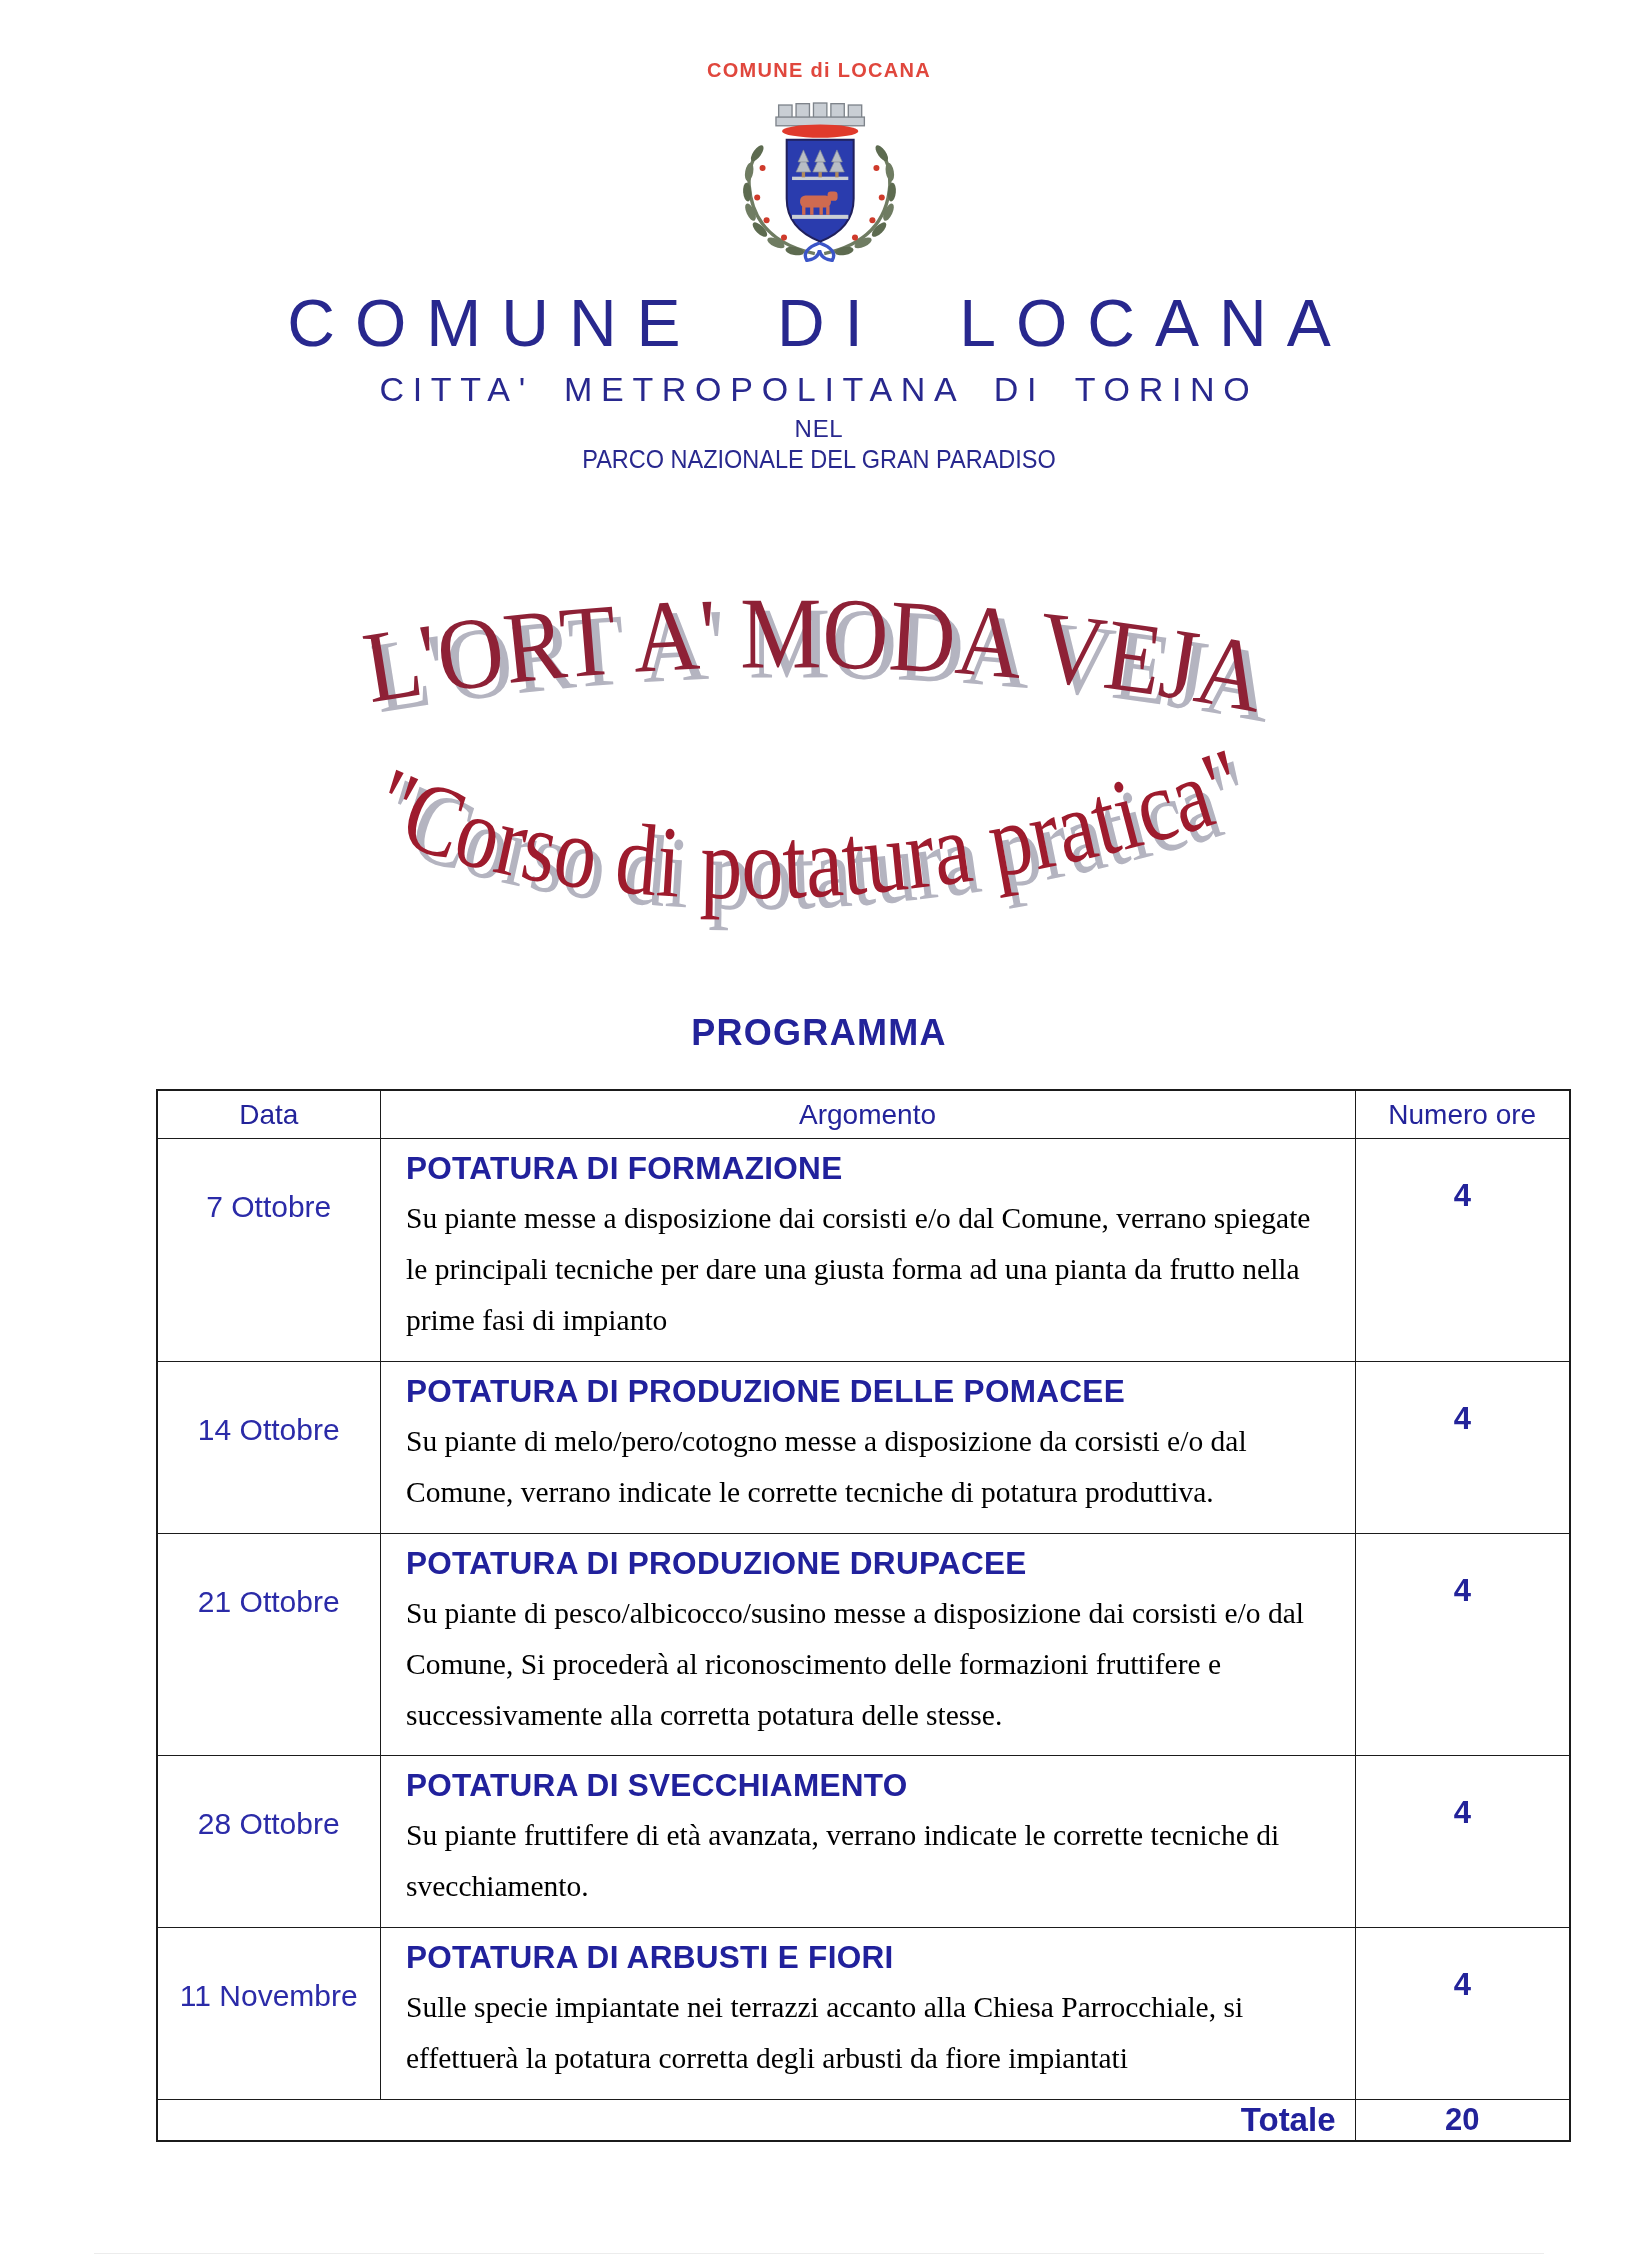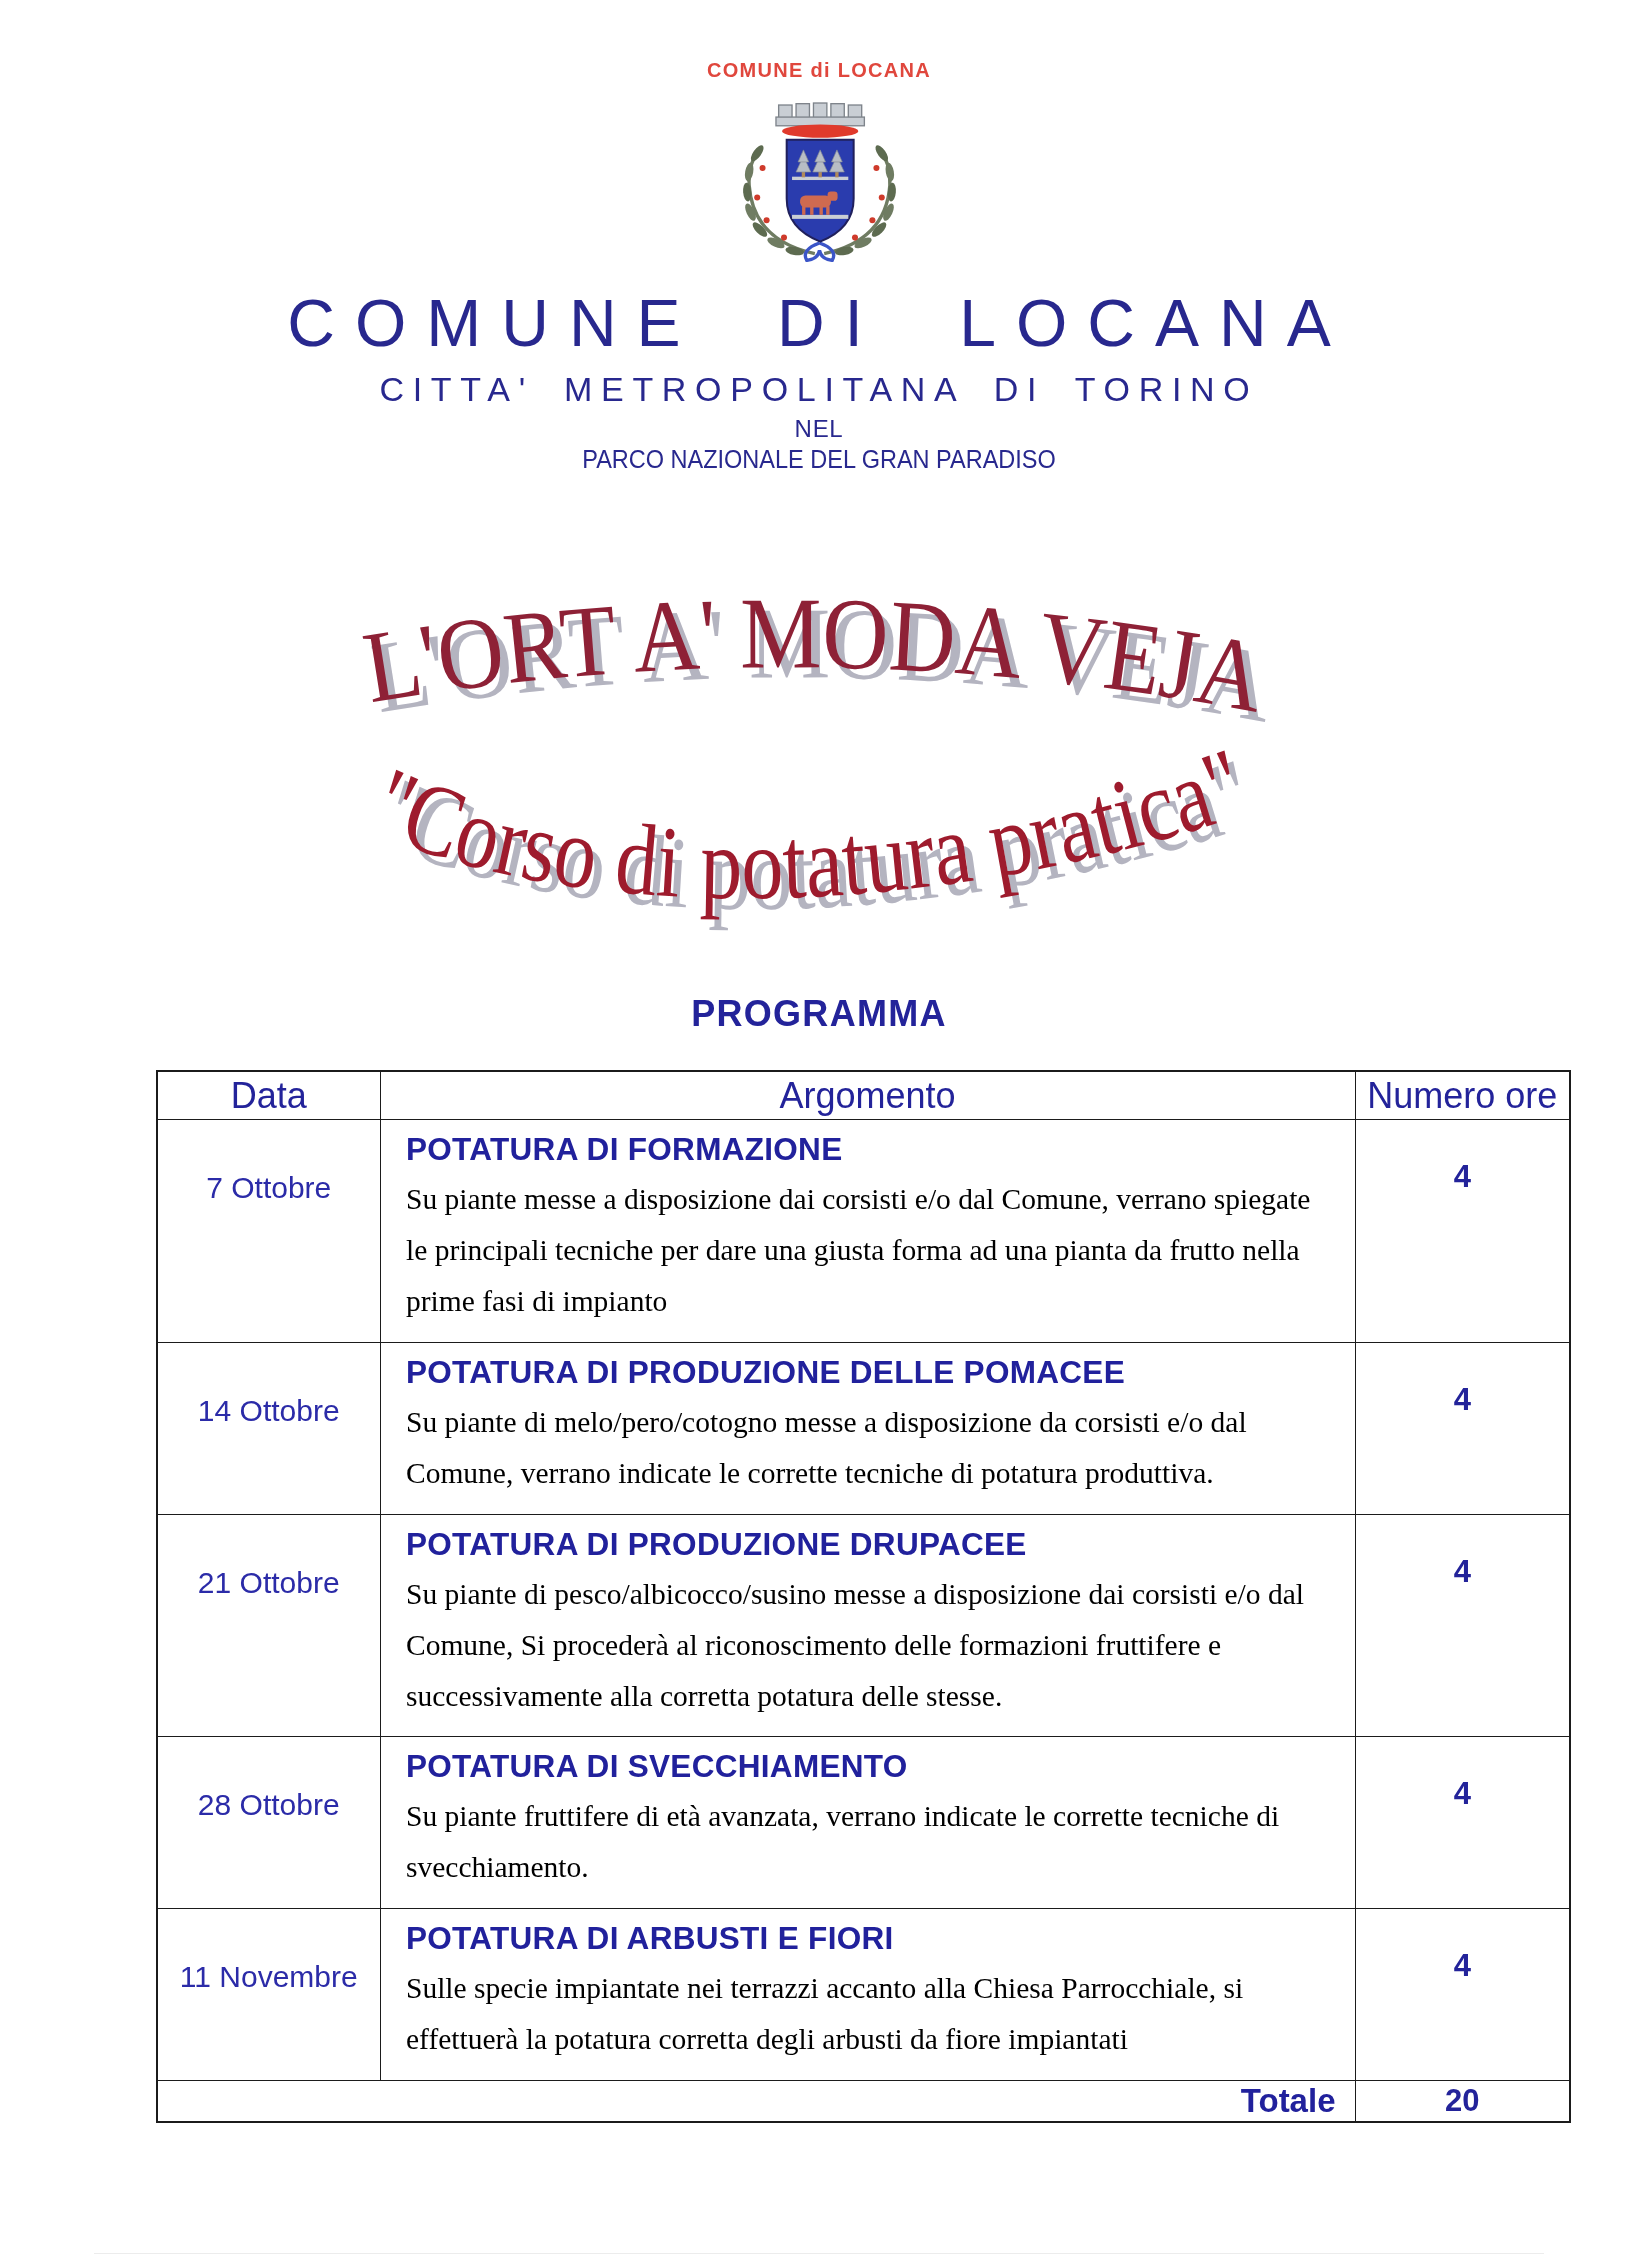--- a/index.html
+++ b/index.html
@@ -60,21 +60,21 @@
   .wordart-svg { display: block; margin: 0 auto; }
   .wa2 { margin-top: -28px; }
   .wa-text {
     font-family: "Liberation Serif", "DejaVu Serif", serif;
     font-size: 152px;
   }
   .wa-shadow { fill: #b4b4c0; }
   .wa-fill1 { fill: #8e2136; }
   .wa-fill2 { fill: #9e1b2d; }
   .programma {
-    margin-top: 35px;
+    margin-top: 54px;
     text-align: center;
     font-size: 36px;
     font-weight: 700;
     letter-spacing: 1.3px;
     color: #23239a;
   }
   table.schedule {
     border-collapse: collapse;
     table-layout: fixed;
     width: 1412px;
@@ -86,21 +86,21 @@
     border: 1.3px solid #1b1b1b;
     vertical-align: top;
   }
   .schedule col.c-date  { width: 223px; }
   .schedule col.c-topic { width: 975px; }
   .schedule col.c-hours { width: 215px; }
   .schedule th {
     height: 48px;
     vertical-align: middle;
     text-align: center;
-    font-size: 36px;
+    font-size: 28px;
     font-weight: 500;
     color: #23239a;
   }
   td.cell-date {
     text-align: center;
     padding-top: 51px;
     font-size: 30px;
     color: #2b2ba8;
     margin-left: 24px;
   }

